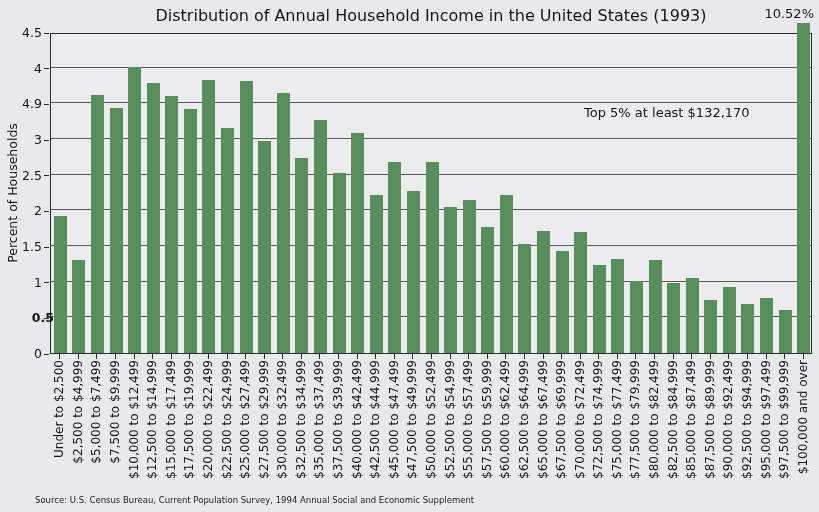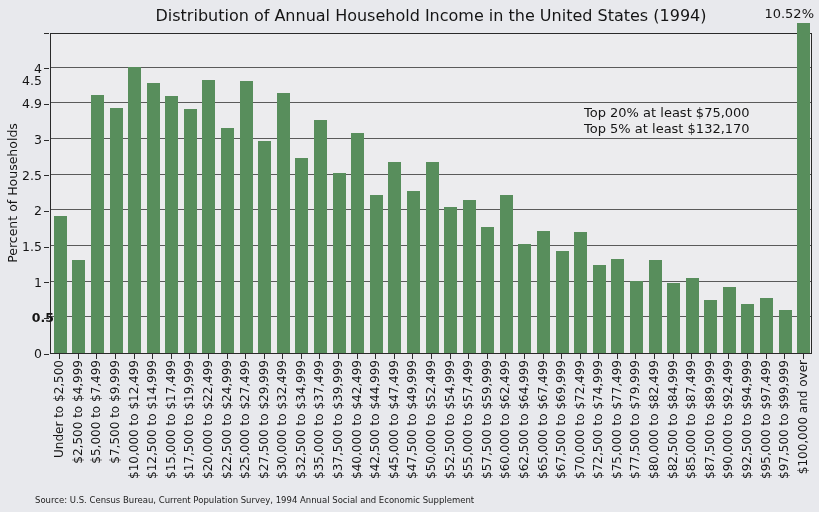--- a/index.html
+++ b/index.html
@@ -69,21 +69,21 @@
   .source-line {
     position:absolute; left:35px; top:495px;
     font-size:8.5px; color:#222;
   }
 </style>
 </head>
 <body>
 
 <div class="figure">
 
-  <div class="chart-title">Distribution of Annual Household Income in the United States (1994)</div>
+  <div class="chart-title">Distribution of Annual Household Income in the United States (1993)</div>
 
   <div class="outlier-label">10.52%</div>
 
   <div class="ylabel">Percent of Households</div>
 
   <div class="plot" id="plot">
     <div id="gridlines">
         <div class="gridline" style="bottom: 35.6667px;"></div>
         <div class="gridline" style="bottom: 71.3333px;"></div>
         <div class="gridline" style="bottom: 107px;"></div>
@@ -131,21 +131,20 @@
         <div class="bar" style="left: 634.695px; width: 13px; height: 74.9px; background: rgb(88, 142, 92);"></div>
         <div class="bar" style="left: 653.28px; width: 13px; height: 53.5px; background: rgb(88, 142, 92);"></div>
         <div class="bar" style="left: 671.866px; width: 13px; height: 66.34px; background: rgb(88, 142, 92);"></div>
         <div class="bar" style="left: 690.451px; width: 13px; height: 49.22px; background: rgb(88, 142, 92);"></div>
         <div class="bar" style="left: 709.037px; width: 13px; height: 54.9267px; background: rgb(88, 142, 92);"></div>
         <div class="bar" style="left: 727.622px; width: 13px; height: 42.8px; background: rgb(88, 142, 92);"></div>
         <div class="bar" style="left: 746.207px; width: 13px; height: 330px; background: rgb(88, 142, 92);"></div>
       </div>
 
     <div class="anno-block anno-block-2">
-      <div>Top 20% at least $75,000</div>
       <div>Top 5% at least $132,170</div>
     </div>
   </div>
 
   <div id="yticks">
       <div class="ytick-label" style="left: 8px; top: 346px;">0</div>
       <div class="ytick-mark" style="left: 44px; top: 353.5px;"></div>
       <div class="ytick-label" style="left: 20px; top: 310.333px; font-weight: bold;">0.5</div>
       <div class="ytick-mark" style="left: 44px; top: 317.833px;"></div>
       <div class="ytick-label" style="left: 8px; top: 274.667px;">1</div>
@@ -155,21 +154,21 @@
       <div class="ytick-label" style="left: 8px; top: 203.333px;">2</div>
       <div class="ytick-mark" style="left: 44px; top: 210.833px;"></div>
       <div class="ytick-label" style="left: 8px; top: 167.667px;">2.5</div>
       <div class="ytick-mark" style="left: 44px; top: 175.167px;"></div>
       <div class="ytick-label" style="left: 8px; top: 132px;">3</div>
       <div class="ytick-mark" style="left: 44px; top: 139.5px;"></div>
       <div class="ytick-label" style="left: 8px; top: 96.3333px;">4.9</div>
       <div class="ytick-mark" style="left: 44px; top: 103.833px;"></div>
       <div class="ytick-label" style="left: 8px; top: 60.6667px;">4</div>
       <div class="ytick-mark" style="left: 44px; top: 68.1667px;"></div>
-      <div class="ytick-label" style="left: 8px; top: 25px; margin-top: 48px;">4.5</div>
+      <div class="ytick-label" style="left: 8px; top: 25px;">4.5</div>
       <div class="ytick-mark" style="left: 44px; top: 32.5px;"></div>
     </div>
   <div id="xticks">
       <div class="xtick-mark" style="left: 59.2927px; top: 354px;"></div>
       <div class="xtick-label" style="left: -87.7073px; top: 360px;">Under to $2,500</div>
       <div class="xtick-mark" style="left: 77.878px; top: 354px;"></div>
       <div class="xtick-label" style="left: -69.122px; top: 360px;">$2,500 to $4,999</div>
       <div class="xtick-mark" style="left: 96.4634px; top: 354px;"></div>
       <div class="xtick-label" style="left: -50.5366px; top: 360px;">$5,000 to $7,499</div>
       <div class="xtick-mark" style="left: 115.049px; top: 354px;"></div>

